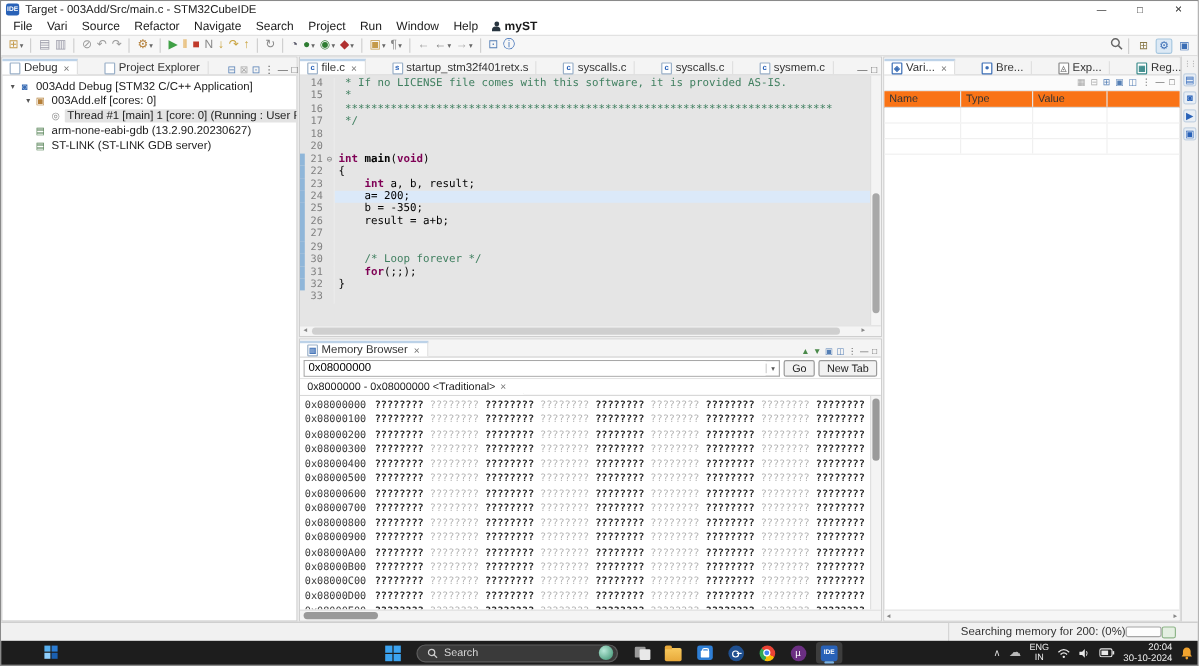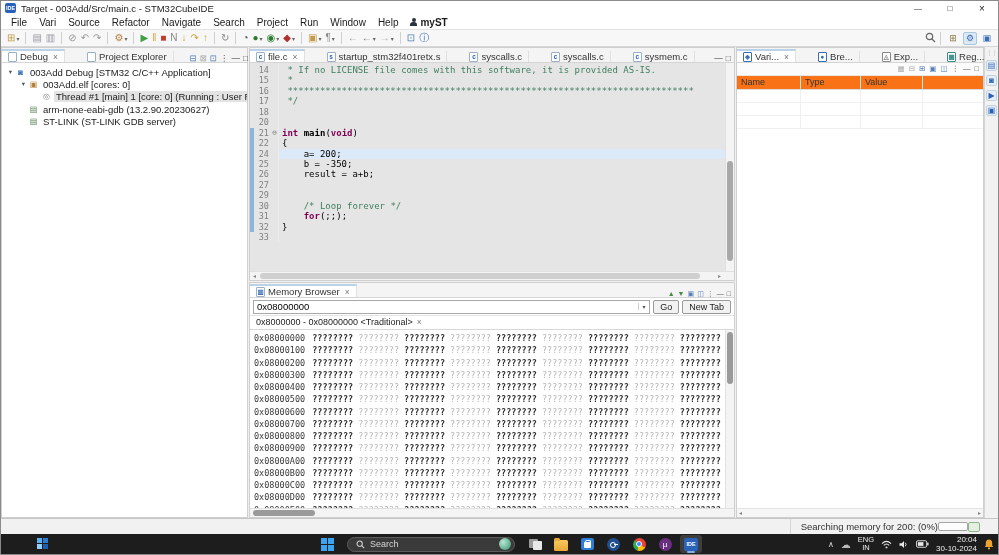--- a/index.html
+++ b/index.html
@@ -386,20 +386,21 @@
         <div class="editor-body">
           <div class="code-scroll" id="code-area">
               <div class="code-line"><span class="bar"></span><span class="ln">14</span><span class="fold"></span><span class="code"><span class="tok-comment"> * If no LICENSE file comes with this software, it is provided AS-IS.</span></span></div>
               <div class="code-line"><span class="bar"></span><span class="ln">15</span><span class="fold"></span><span class="code"><span class="tok-comment"> *</span></span></div>
               <div class="code-line"><span class="bar"></span><span class="ln">16</span><span class="fold"></span><span class="code"><span class="tok-comment"> ***************************************************************************</span></span></div>
               <div class="code-line"><span class="bar"></span><span class="ln">17</span><span class="fold"></span><span class="code"><span class="tok-comment"> */</span></span></div>
               <div class="code-line"><span class="bar"></span><span class="ln">18</span><span class="fold"></span><span class="code"></span></div>
               <div class="code-line"><span class="bar"></span><span class="ln">20</span><span class="fold"></span><span class="code"></span></div>
               <div class="code-line changed"><span class="bar"></span><span class="ln">21</span><span class="fold">⊖</span><span class="code"><span class="tok-keyword">int</span><span class="tok-plain"> </span><span class="tok-func">main</span><span class="tok-plain">(</span><span class="tok-keyword">void</span><span class="tok-plain">)</span></span></div>
               <div class="code-line changed"><span class="bar"></span><span class="ln">22</span><span class="fold"></span><span class="code"><span class="tok-plain">{</span></span></div>
+              <div class="code-line changed"><span class="bar"></span><span class="ln">23</span><span class="fold"></span><span class="code"><span class="tok-plain">    </span><span class="tok-keyword">int</span><span class="tok-plain"> a, b, result;</span></span></div>
               <div class="code-line changed current"><span class="bar"></span><span class="ln">24</span><span class="fold"></span><span class="code"><span class="tok-plain">    a= 200;</span></span></div>
               <div class="code-line changed"><span class="bar"></span><span class="ln">25</span><span class="fold"></span><span class="code"><span class="tok-plain">    b = -350;</span></span></div>
               <div class="code-line changed"><span class="bar"></span><span class="ln">26</span><span class="fold"></span><span class="code"><span class="tok-plain">    result = a+b;</span></span></div>
               <div class="code-line changed"><span class="bar"></span><span class="ln">27</span><span class="fold"></span><span class="code"></span></div>
               <div class="code-line changed"><span class="bar"></span><span class="ln">29</span><span class="fold"></span><span class="code"></span></div>
               <div class="code-line changed"><span class="bar"></span><span class="ln">30</span><span class="fold"></span><span class="code"><span class="tok-plain">    </span><span class="tok-comment">/* Loop forever */</span></span></div>
               <div class="code-line changed"><span class="bar"></span><span class="ln">31</span><span class="fold"></span><span class="code"><span class="tok-plain">    </span><span class="tok-keyword">for</span><span class="tok-plain">(;;);</span></span></div>
               <div class="code-line changed"><span class="bar"></span><span class="ln">32</span><span class="fold"></span><span class="code"><span class="tok-plain">}</span></span></div>
               <div class="code-line"><span class="bar"></span><span class="ln">33</span><span class="fold"></span><span class="code"></span></div>
             </div>

